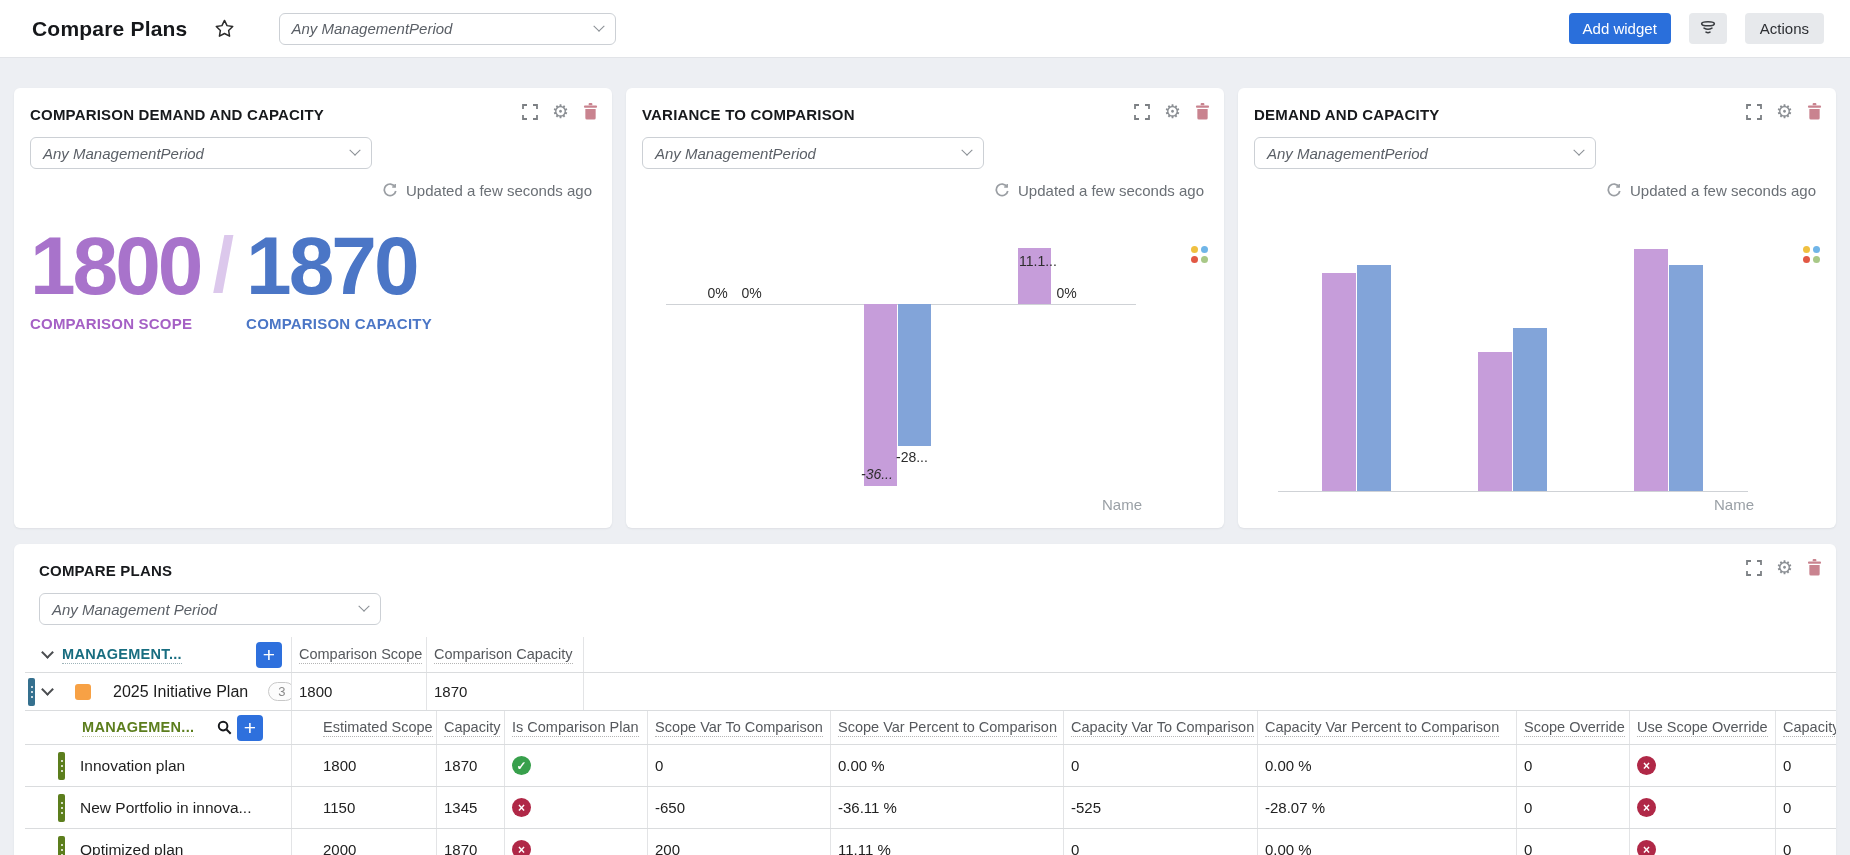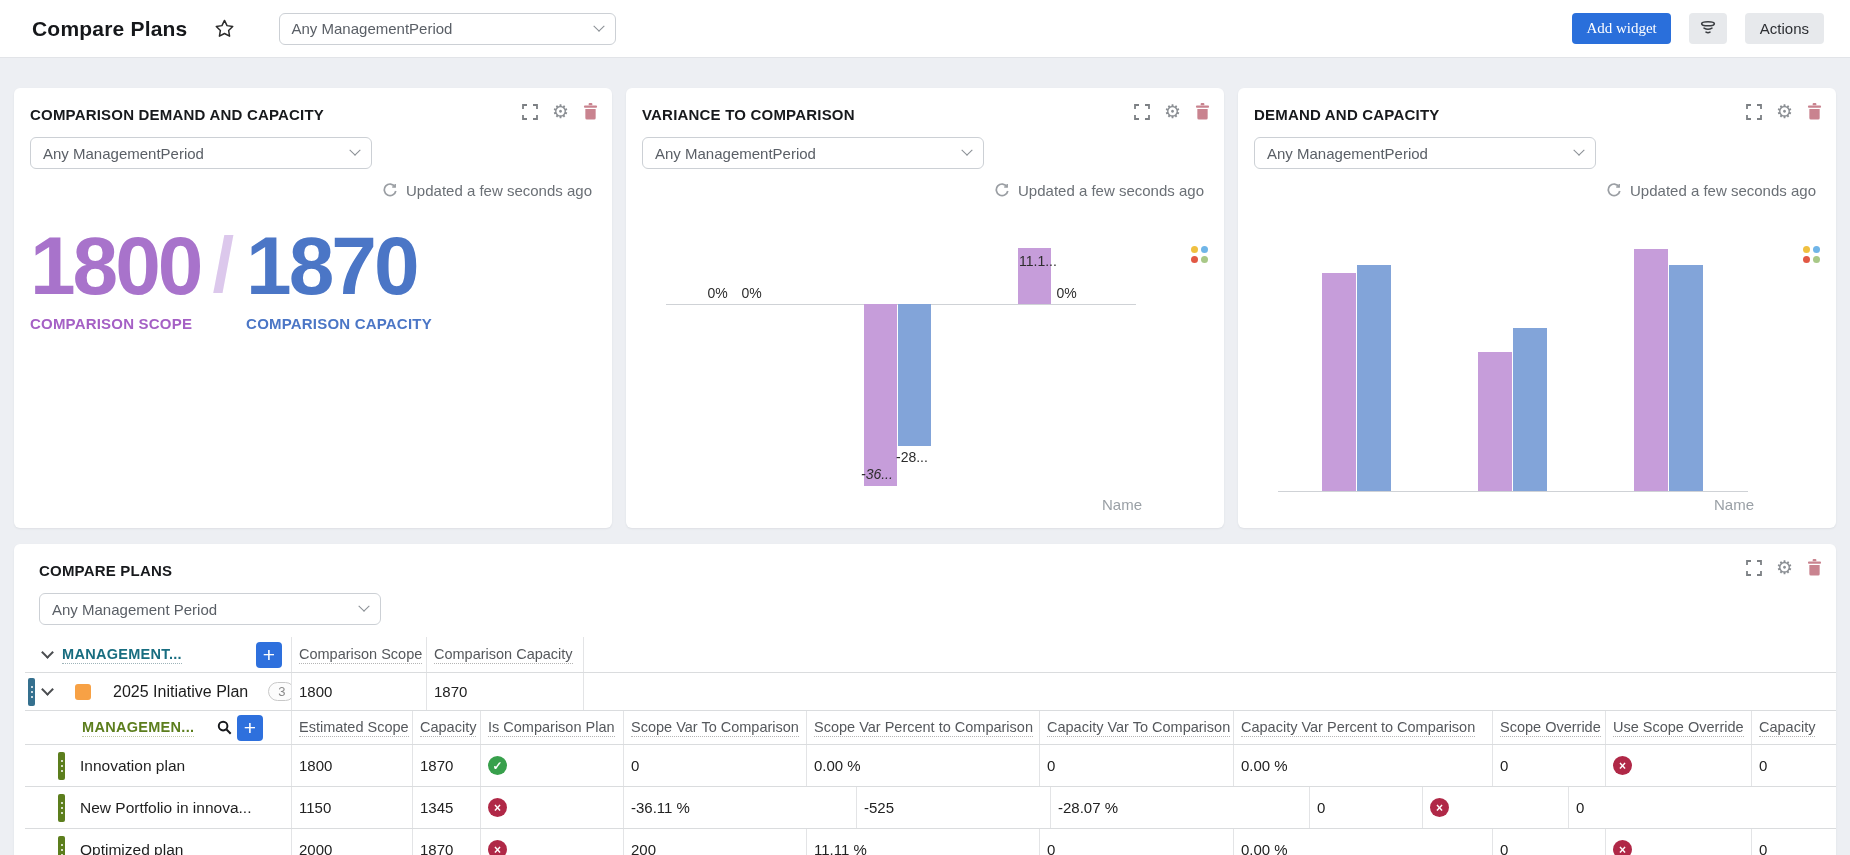--- a/index.html
+++ b/index.html
@@ -6,27 +6,27 @@
     font-family:"Liberation Sans",sans-serif;background:#edeff3;color:#222;}
   *{box-sizing:border-box;}
 
   
   .topbar{height:58px;background:#fff;border-bottom:1px solid #e2e4e8;
     display:flex;align-items:center;padding:0 26px 0 14px;}
   .page-title{font-size:21px;font-weight:bold;color:#15171a;margin:0 0 0 18px;letter-spacing:.2px;}
   .star-btn{margin-left:26px;background:none;border:none;padding:0;cursor:pointer;display:flex;}
   .sel{display:inline-flex;align-items:center;justify-content:space-between;height:32px;
     border:1px solid #ccd0d5;border-radius:6px;background:#fff;color:#5a5f66;
-    font-size:15px;padding:0 12px;cursor:pointer;}
+    font-size:15px;padding:0 12px;cursor:pointer;font-style:italic;}
   .topbar .sel{margin-left:44px;width:337px;}
   .chev{width:8px;height:8px;border-right:1.7px solid #8a8f95;border-bottom:1.7px solid #8a8f95;
     transform:rotate(45deg) translate(-2px,-2px);flex:none;}
   .tb-right{margin-left:auto;display:flex;align-items:center;gap:12px;}
   .btn-primary{background:#2a6fdb;color:#fff;border:none;border-radius:4px;height:31px;
-    padding:0 14px;font-size:15px;font-family:Liberation Serif, serif;cursor:pointer;}
+    padding:0 14px;font-size:15px;font-family:Liberation Sans, sans-serif;cursor:pointer;}
   .btn-gray{background:#e7e9ec;color:#2d2f33;border:none;border-radius:4px;height:31px;
     padding:0 15px;font-size:15px;font-family:inherit;cursor:pointer;display:flex;align-items:center;margin-left:6px;}
   .btn-icon{width:38px;justify-content:center;padding:0;}
 
   
   .cards-row{display:flex;gap:14px;margin:30px 14px 0;}
   .card{position:relative;background:#fff;border-radius:6px;flex:1;height:440px;
     box-shadow:0 1px 2px rgba(40,50,60,.08);padding:12px 16px;}
   .w-title{font-size:15px;font-weight:bold;color:#17191c;letter-spacing:.2px;margin-top:6px;}
   .w-icons{position:absolute;top:14px;right:14px;display:flex;align-items:center;gap:14px;}
@@ -66,21 +66,21 @@
   .t-row{display:flex;align-items:center;border-bottom:1px solid #dadcde;position:relative;background:#fff;}
   .t-h1{height:36px;}
   .t-group{height:38px;}
   .t-h2{height:34px;}
   .t-data{height:42px;}
   .t-cell{height:100%;display:flex;align-items:center;border-right:1px solid #e3e4e6;
     padding-left:7px;overflow:hidden;white-space:nowrap;}
   .t-rest{flex:1;border-right:none;}
   .c-n1,.c-n2{width:267px;position:relative;align-items:center;}
   .c-cs{width:135px;}.c-cc{width:157px;}
-  .c-est{width:121px;}.c-cap{width:68px;}.c-isc{width:143px;}
+  .c-est{width:121px;margin-left:24px;}.c-cap{width:68px;}.c-isc{width:143px;}
   .c-sv{width:183px;}.c-svp{width:233px;}.c-cv{width:194px;}.c-cvp{width:259px;}
   .c-so{width:113px;}.c-uso{width:146px;}
   .c-last{flex:1;border-right:none;}
   .colhdr{font-size:14.5px;color:#55585c;border-bottom:1px dotted #b5b5b5;padding-bottom:1px;cursor:pointer;}
   .grp-lbl{font-size:14.5px;font-weight:bold;letter-spacing:.3px;border-bottom:1px dotted #9fb4b9;
     padding-bottom:1px;cursor:pointer;}
   .grp-lbl.teal{color:#186d80;}
   .grp-lbl.olive{color:#5c7e1d;border-bottom-color:#c2cba8;}
   .row-chev{width:9px;height:9px;border-right:2px solid #4a4d50;border-bottom:2px solid #4a4d50;
     transform:rotate(45deg);margin:-4px 10px 0 0;cursor:pointer;flex:none;}
@@ -396,20 +396,21 @@
           <span class="drag green">
             <i></i>
           </span>
           <span class="d-name">New Portfolio in innova...</span>
         </div>
         <div class="t-cell c-est">1150</div>
         <div class="t-cell c-cap">1345</div>
         <div class="t-cell c-isc">
           <span class="cell-icon cross">×</span>
         </div>
+        <div class="t-cell c-sv">-650</div>
         <div class="t-cell c-svp">-36.11 %</div>
         <div class="t-cell c-cv">-525</div>
         <div class="t-cell c-cvp">-28.07 %</div>
         <div class="t-cell c-so">0</div>
         <div class="t-cell c-uso">
           <span class="cell-icon cross">×</span>
         </div>
         <div class="t-cell c-last">0</div>
       </div>
       <div class="t-row t-data">

